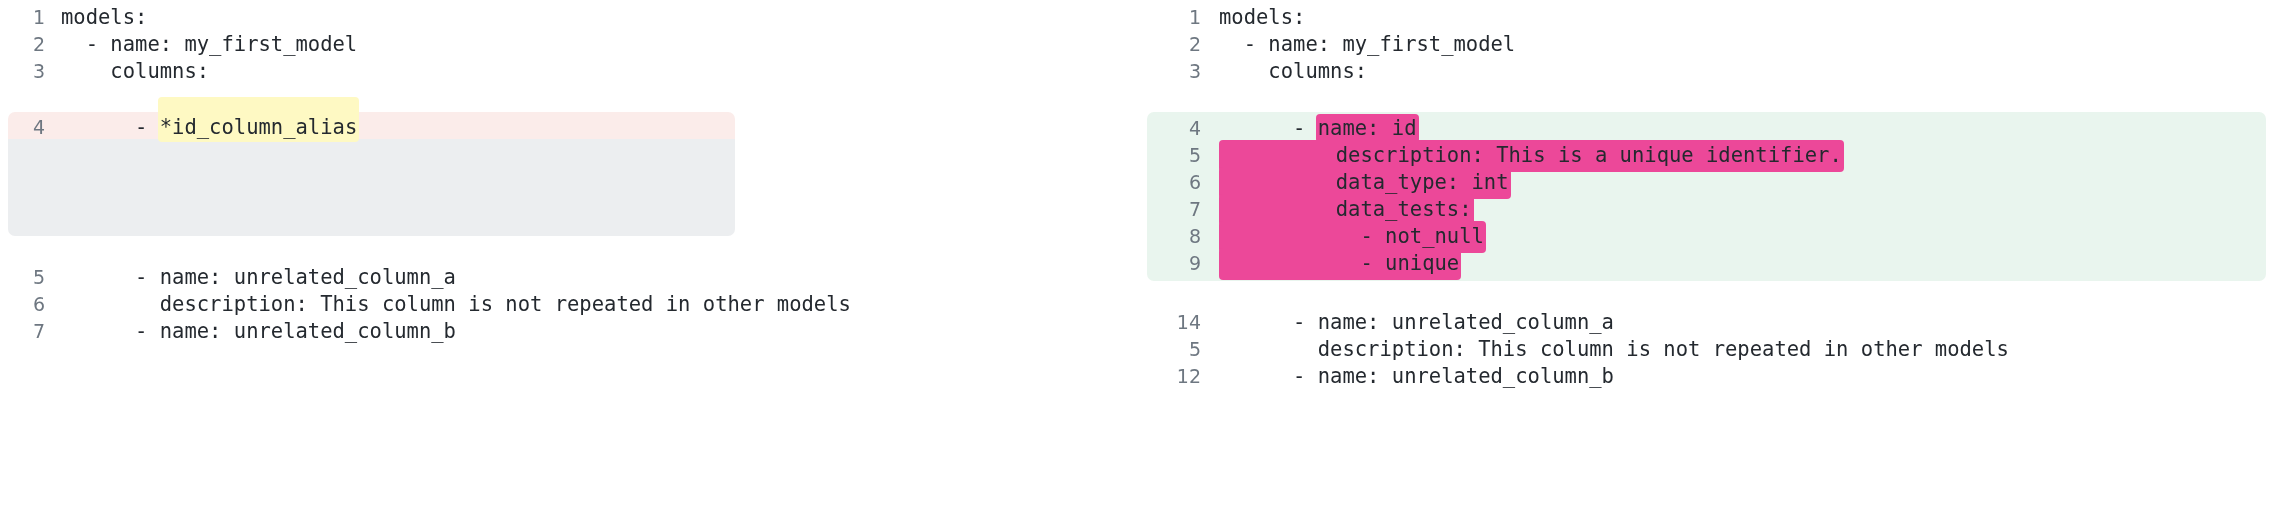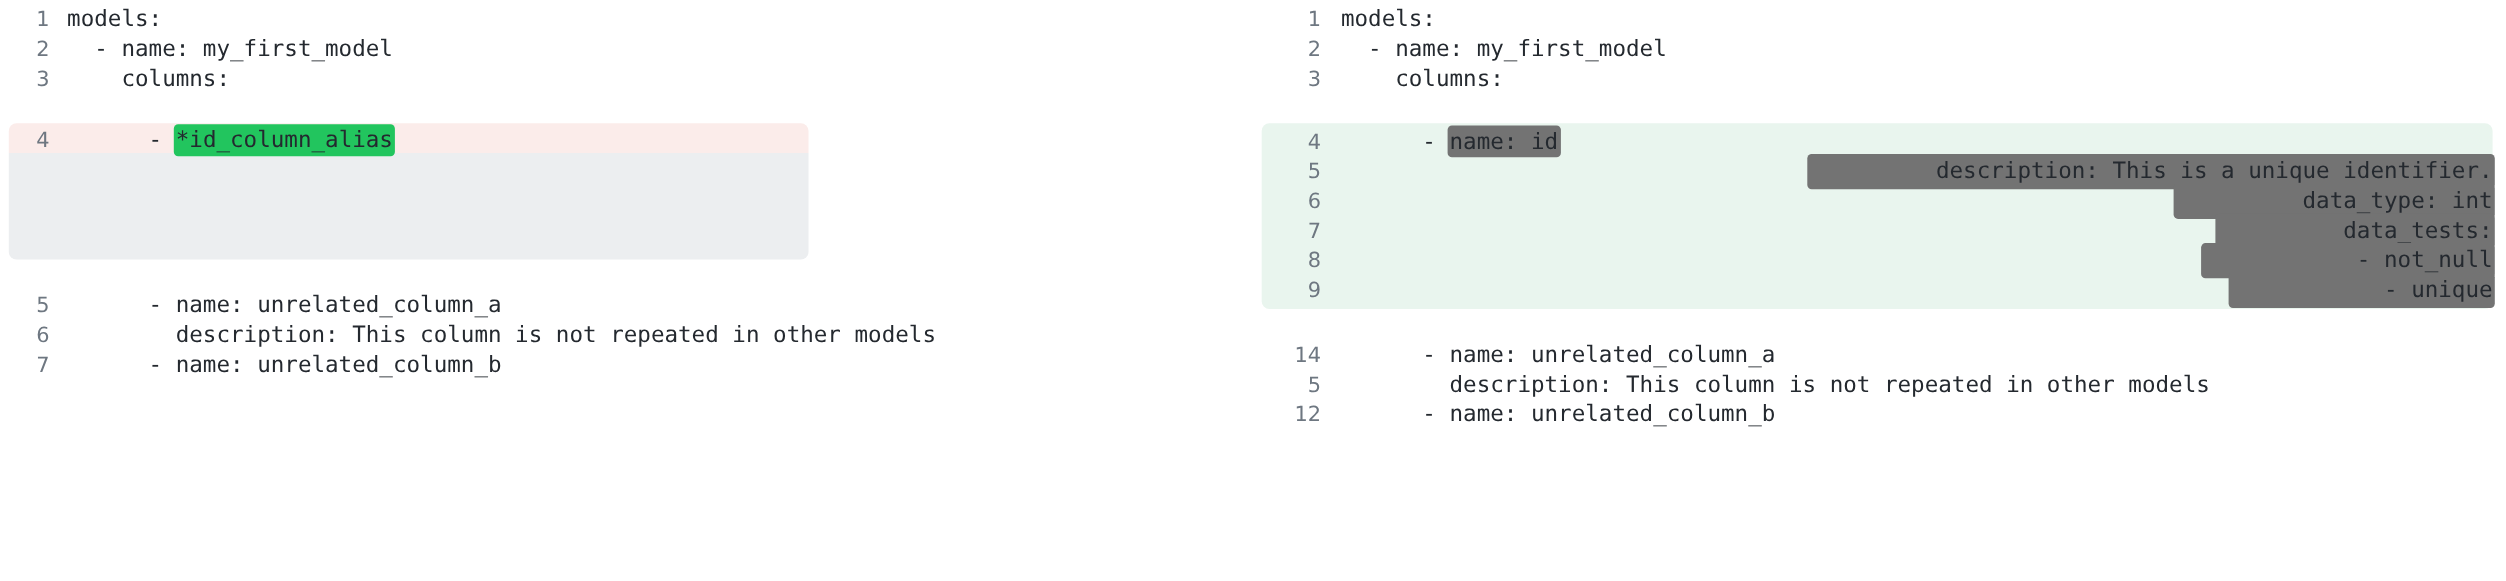--- a/index.html
+++ b/index.html
@@ -65,23 +65,23 @@
   .block-del {
     background: #fbecea;
     border-radius: 7px 7px 0 0;
     margin-left: 8px;
     margin-right: 404px;
     padding-top: 2px;
     padding-bottom: 2px;
   }
   .block-del .gutter { margin-left: -8px; }
   .hl-del {
-    background: #22c55e;
+    background: #fef9c3;
     border-radius: 4px;
-    padding: 2px 2px 3px 2px;
+    padding: 18px 2px 3px 2px;
     margin: -2px -2px -3px -2px;
   }
 
   .placeholder-gray {
     background: #eceef0;
     height: 97px;
     margin-left: 8px;
     margin-right: 404px;
     border-radius: 0 0 7px 7px;
   }
@@ -90,29 +90,28 @@
   .block-add {
     background: #e9f5ee;
     border-radius: 7px;
     margin-left: 8px;
     margin-right: 12px;
     padding-top: 3px;
     padding-bottom: 4px;
   }
   .block-add .gutter { margin-left: -8px; }
   .hl-add {
-    background: #737373;
+    background: #ec4899;
     border-radius: 4px;
     padding: 2px 2px 3px 2px;
     margin: -2px -2px -3px -2px;
   }
   
   .code.fill-add {
     padding-left: 0;
-    text-align: right;
   }
   .code.fill-add > .hl-add {
     display: inline-block;
     padding-left: 18px;
     border-radius: 4px;
     margin-left: 0;
   }
 
   .spacer { height: 27px; }
   .spacer-tall { height: 28px; }

